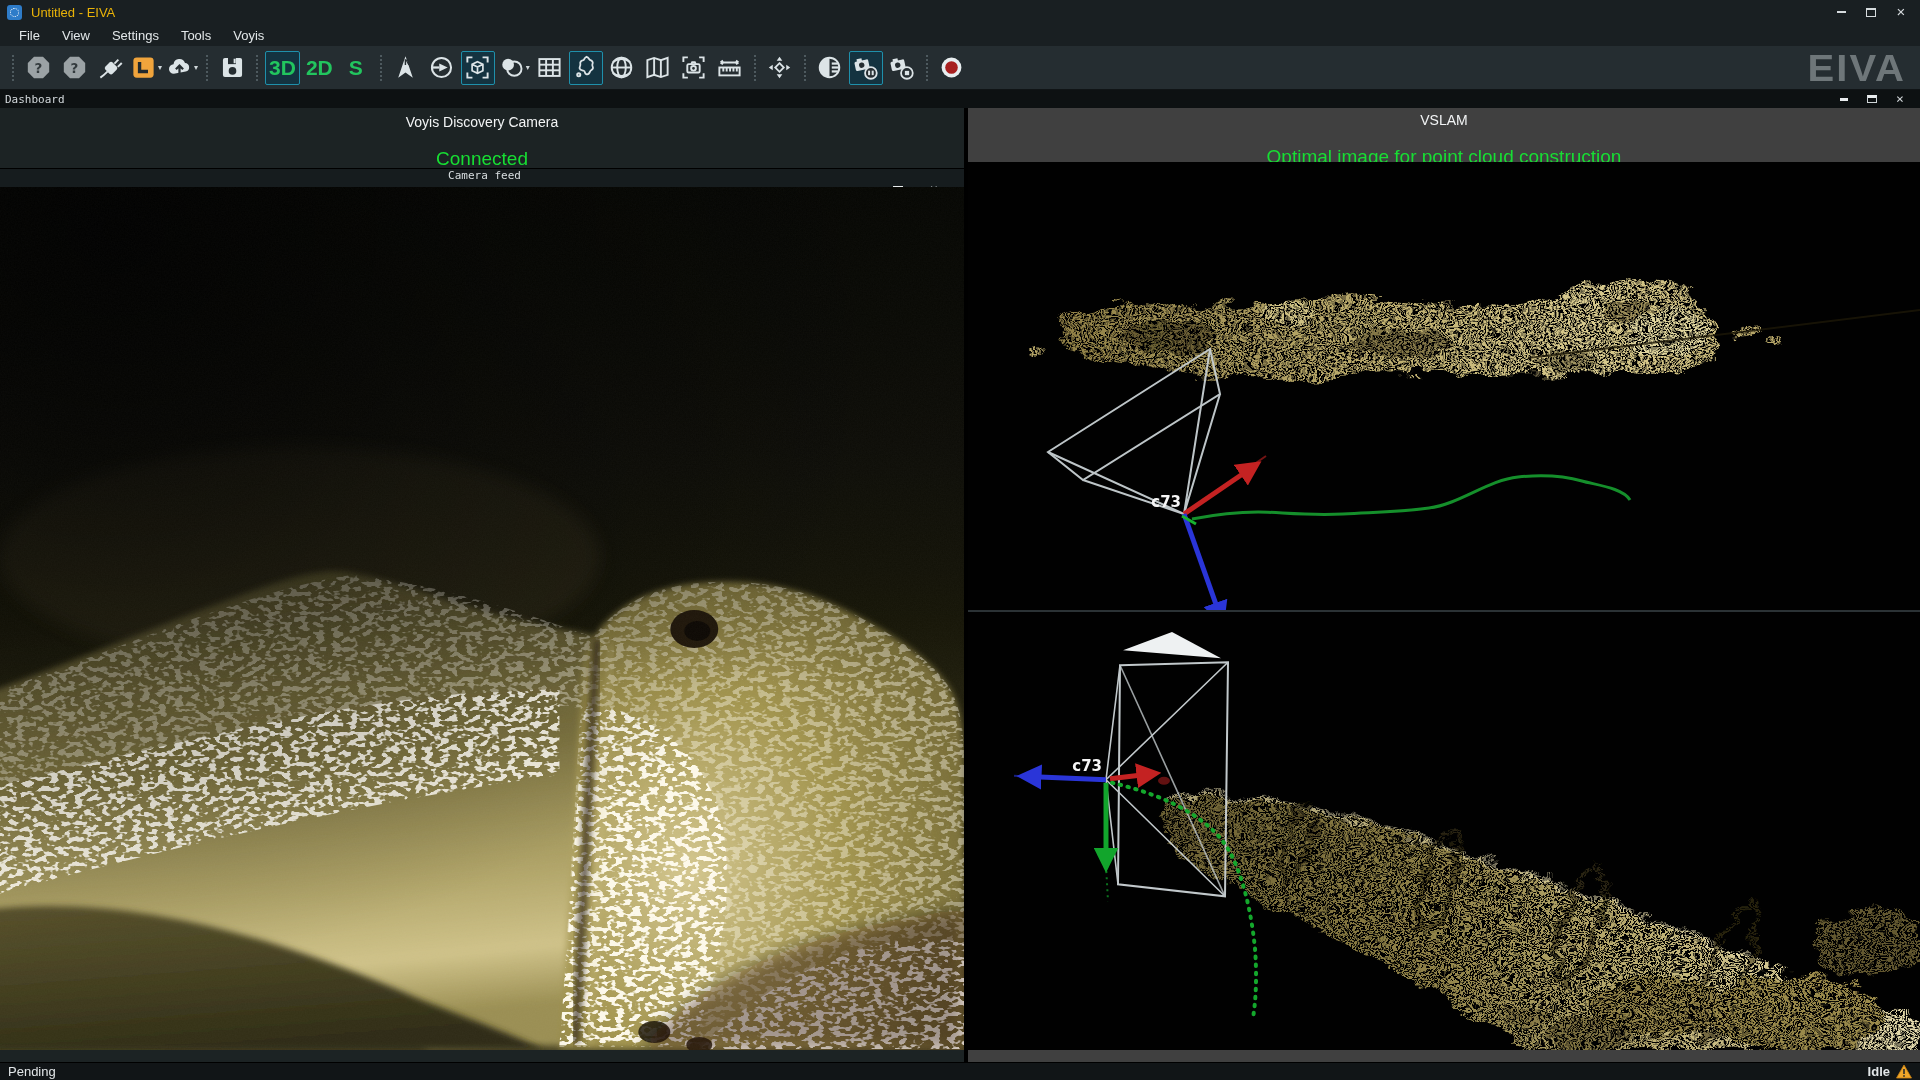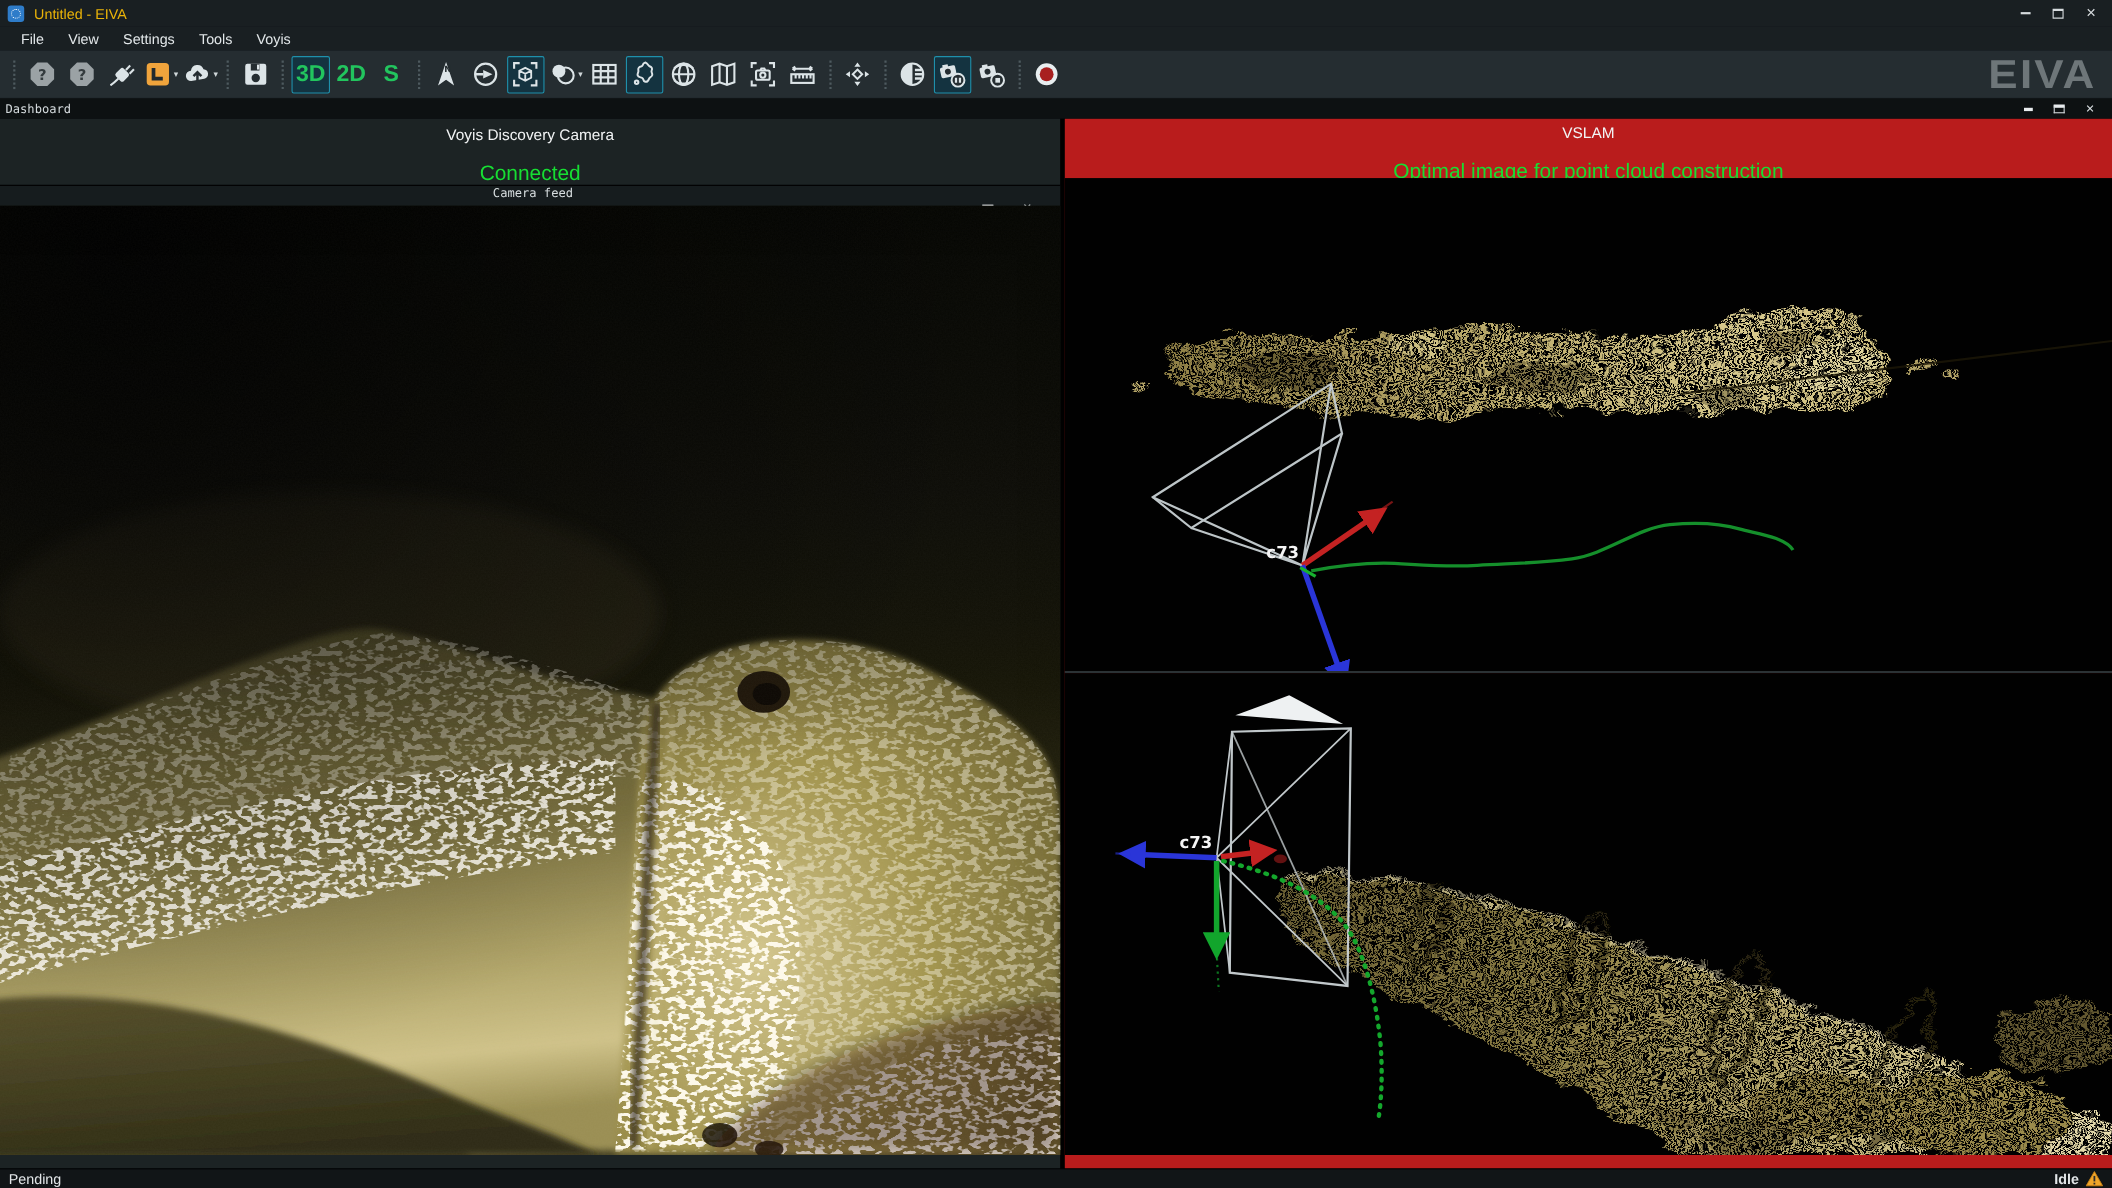--- a/index.html
+++ b/index.html
@@ -35,21 +35,21 @@
   .caret{font-size:8px;color:#cfd6d9;margin-left:1px;}
   .brand{margin-left:auto;font-size:40px;font-weight:bold;color:#6e7679;letter-spacing:2px;line-height:1;padding-right:8px;transform:scaleY(.92);}
 
   .dash-strip{height:18px;background:#0d1112;display:flex;align-items:center;font-family:"DejaVu Sans Mono","Liberation Mono",monospace;font-size:11px;color:#d4dadd;padding-left:5px;}
   .dash-strip .win-controls{padding-right:6px;}
 
   
   .content{display:flex;height:954px;background:#000;}
   .left-panel{width:964px;background:#1c2324;display:flex;flex-direction:column;padding-bottom:12px;}
   .divider-v{width:4px;background:#000;}
-  .right-panel{flex:1;background:#b91c1c;display:flex;flex-direction:column;padding-bottom:12px;}
+  .right-panel{flex:1;background:#404040;display:flex;flex-direction:column;padding-bottom:12px;}
 
   .panel-header{text-align:center;}
   .left-panel .panel-header{height:60px;padding-top:6px;}
   .right-panel .panel-header{height:54px;padding-top:4px;}
   .ph-title{font-size:14px;color:#f2f4f5;}
   .ph-status{font-size:19px;margin-top:18px;}
 
   .feed-titlebar{height:19px;background:#161c1e;display:flex;align-items:center;font-family:"DejaVu Sans Mono","Liberation Mono",monospace;font-size:11px;color:#d8dee0;padding-left:5px;border-top:1px solid #000;flex-direction:column;}
   .feed-titlebar .win-controls{padding-right:16px;gap:8px;}
   .feed-body{flex:1;position:relative;background:#0a0a06;}

